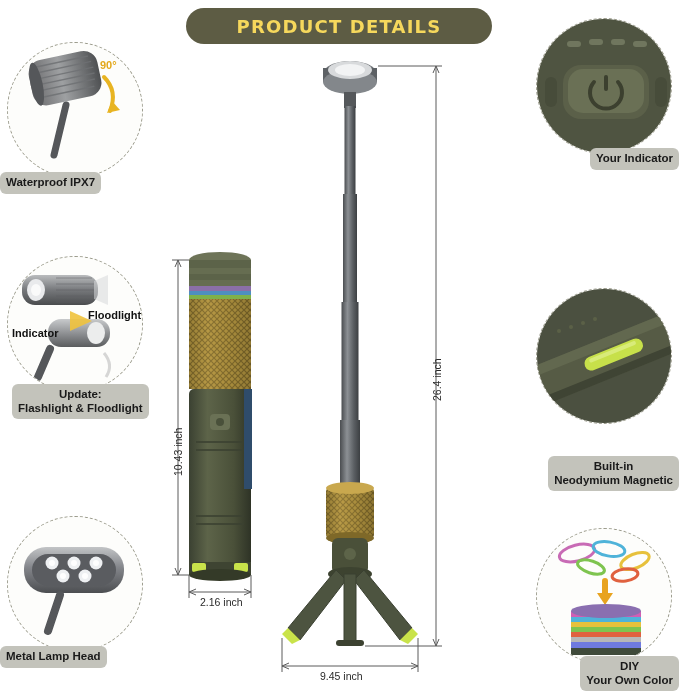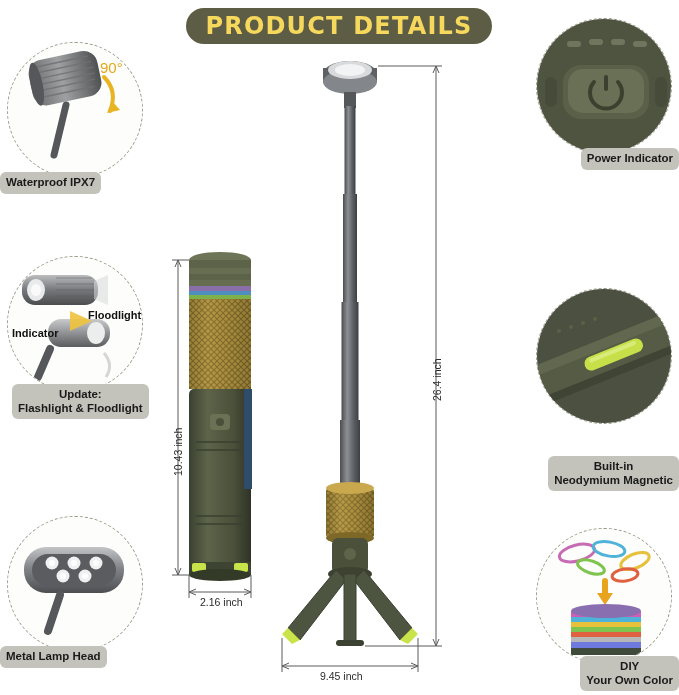--- a/index.html
+++ b/index.html
@@ -18,21 +18,21 @@
   #title-banner {
     position: absolute;
     left: 186px; top: 8px;
     width: 306px; height: 36px;
     background: #5d5c44;
     border-radius: 18px;
     display: flex; align-items: center; justify-content: center;
   }
   #title-banner .t {
     color: #f6d85c;
-    font-size: 24px;
+    font-size: 18px;
     font-weight: bold;
     letter-spacing: 1.2px;
     font-family: "DejaVu Sans", sans-serif;
   }
 
   
   .feature {
     position: absolute;
     width: 150px;
   }
@@ -95,23 +95,23 @@
   
   .incap {
     position: absolute;
     font-size: 11px;
     color: #111;
     font-weight: bold;
     background: rgba(255,255,255,0.0);
   }
   .deg {
     position: absolute;
-    font-size: 15px;
+    font-size: 11px;
     color: #e3a81c;
-    font-weight: normal;
+    font-weight: bold;
   }
 </style>
 </head>
 <body>
 
 <div id="title-banner">
   <span class="t">PRODUCT DETAILS</span>
 </div>
 
 <div class="feature" id="feat-waterproof">
@@ -247,21 +247,21 @@
         <path d="M69 58 v12"></path>
         <path d="M57 63 a16 16 0 1 0 24 0"></path>
       </g>
 
       <g fill="#474c3a">
         <rect x="8" y="58" width="12" height="30" rx="6"></rect>
         <rect x="118" y="58" width="12" height="30" rx="6"></rect>
       </g>
     </svg>
   </div>
-  <div class="flabel right">Power Indicator</div>
+  <div class="flabel right">Your Indicator</div>
 </div>
 
 <div class="feature" id="feat-magnetic">
   <div class="fcircle">
     <svg width="136" height="136" viewBox="0 0 136 136">
       <rect x="-10" y="0" width="160" height="136" fill="#4b5040"></rect>
 
       <g transform="rotate(-22 68 68)">
         <rect x="-20" y="50" width="180" height="40" rx="10" fill="#565b45"></rect>
         <rect x="-20" y="50" width="180" height="10" rx="5" fill="#62684f"></rect>

